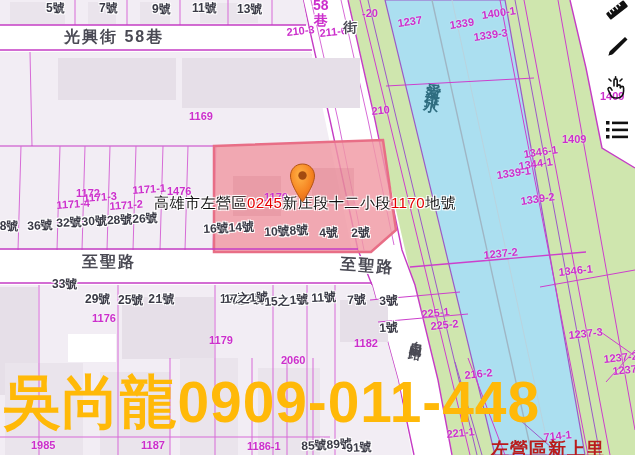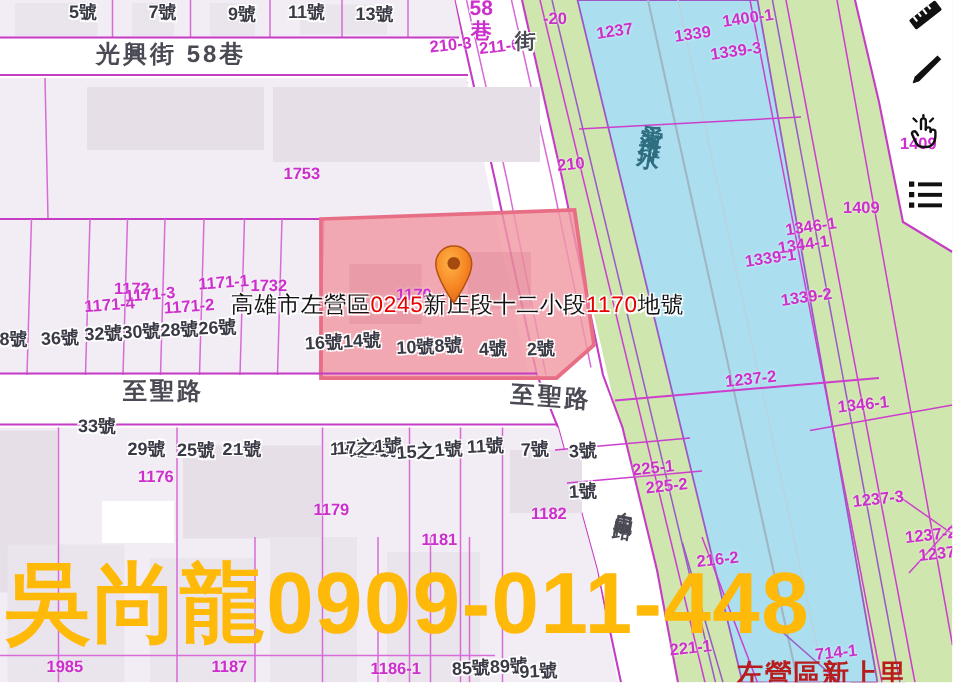--- a/index.html
+++ b/index.html
@@ -134,46 +134,46 @@
 
     <polygon points="570,0 635,0 635,168 602,148 586,68" fill="#ffffff"></polygon>
     <polyline points="570,0 586,68 602,148 635,168" fill="none" stroke="#c53cc5" stroke-width="1.4"></polyline>
   </svg>
 
   <div id="labels">
       <span class="lbl lot" style="left: 286px; top: 27px; transform: rotate(-6deg);">210-3</span>
       <span class="lbl lot" style="left: 319px; top: 28px; transform: rotate(-6deg);">211-6</span>
       <span class="lbl lot" style="left: 362px; top: 8px;">-20</span>
       <span class="lbl lot" style="left: 371px; top: 106px; transform: rotate(-6deg);">210</span>
-      <span class="lbl lot" style="left: 189px; top: 111px;">1753</span>
+      <span class="lbl lot" style="left: 189px; top: 111px;">1169</span>
       <span class="lbl lot" style="left: 397px; top: 18px; transform: rotate(-8deg);">1237</span>
       <span class="lbl lot" style="left: 449px; top: 20px; transform: rotate(-8deg);">1339</span>
       <span class="lbl lot" style="left: 481px; top: 10px; transform: rotate(-8deg);">1400-1</span>
       <span class="lbl lot" style="left: 473px; top: 32px; transform: rotate(-8deg);">1339-3</span>
       <span class="lbl lot" style="left: 562px; top: 134px;">1409</span>
       <span class="lbl lot" style="left: 600px; top: 91px;">1409</span>
       <span class="lbl lot" style="left: 523px; top: 149px; transform: rotate(-8deg);">1346-1</span>
       <span class="lbl lot" style="left: 518px; top: 161px; transform: rotate(-8deg);">1344-1</span>
       <span class="lbl lot" style="left: 496px; top: 170px; transform: rotate(-8deg);">1339-1</span>
       <span class="lbl lot" style="left: 520px; top: 196px; transform: rotate(-8deg);">1339-2</span>
       <span class="lbl lot" style="left: 483px; top: 250px; transform: rotate(-6deg);">1237-2</span>
       <span class="lbl lot" style="left: 558px; top: 267px; transform: rotate(-6deg);">1346-1</span>
       <span class="lbl lot" style="left: 568px; top: 330px; transform: rotate(-6deg);">1237-3</span>
       <span class="lbl lot" style="left: 603px; top: 354px; transform: rotate(-6deg);">1237-2</span>
       <span class="lbl lot" style="left: 612px; top: 366px; transform: rotate(-6deg);">1237</span>
       <span class="lbl lot" style="left: 76px; top: 188px;">1172</span>
       <span class="lbl lot" style="left: 56px; top: 200px; transform: rotate(-4deg);">1171-4</span>
       <span class="lbl lot" style="left: 83px; top: 193px; transform: rotate(-4deg);">1171-3</span>
       <span class="lbl lot" style="left: 109px; top: 201px; transform: rotate(-4deg);">1171-2</span>
       <span class="lbl lot" style="left: 132px; top: 185px; transform: rotate(-4deg);">1171-1</span>
-      <span class="lbl lot" style="left: 167px; top: 186px;">1732</span>
+      <span class="lbl lot" style="left: 167px; top: 186px;">1476</span>
       <span class="lbl lot" style="left: 264px; top: 192px;">1170</span>
       <span class="lbl lot" style="left: 92px; top: 313px; text-align: center;">1176</span>
       <span class="lbl lot" style="left: 209px; top: 335px;">1179</span>
-      <span class="lbl lot" style="left: 281px; top: 355px;">1181</span>
+      <span class="lbl lot" style="left: 281px; top: 355px;">2060</span>
       <span class="lbl lot" style="left: 354px; top: 338px;">1182</span>
       <span class="lbl lot" style="left: 421px; top: 309px; transform: rotate(-6deg);">225-1</span>
       <span class="lbl lot" style="left: 430px; top: 321px; transform: rotate(-6deg);">225-2</span>
       <span class="lbl lot" style="left: 446px; top: 429px; transform: rotate(-6deg);">221-1</span>
       <span class="lbl lot" style="left: 464px; top: 370px; transform: rotate(-6deg);">216-2</span>
       <span class="lbl lot" style="left: 543px; top: 432px; transform: rotate(-6deg);">714-1</span>
       <span class="lbl lot" style="left: 31px; top: 440px;">1985</span>
       <span class="lbl lot" style="left: 141px; top: 440px;">1187</span>
       <span class="lbl lot" style="left: 247px; top: 441px;">1186-1</span>
       <span class="lbl house" style="left: 46px; top: 2px;">5號</span>

